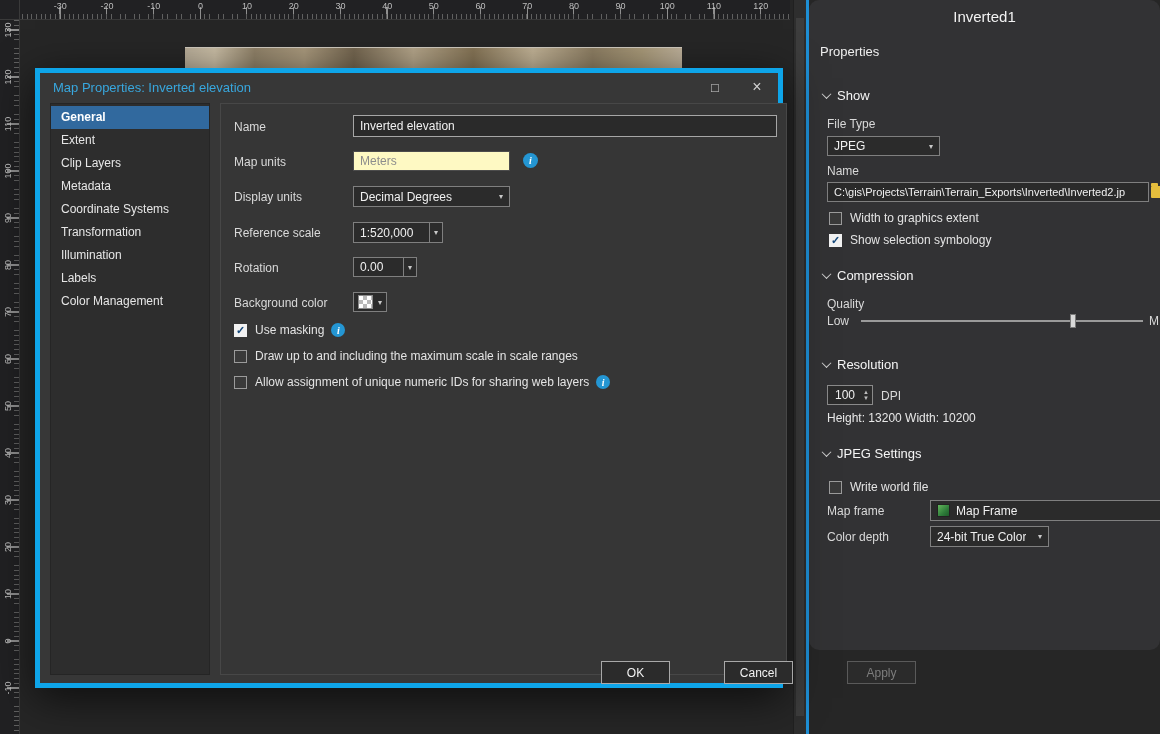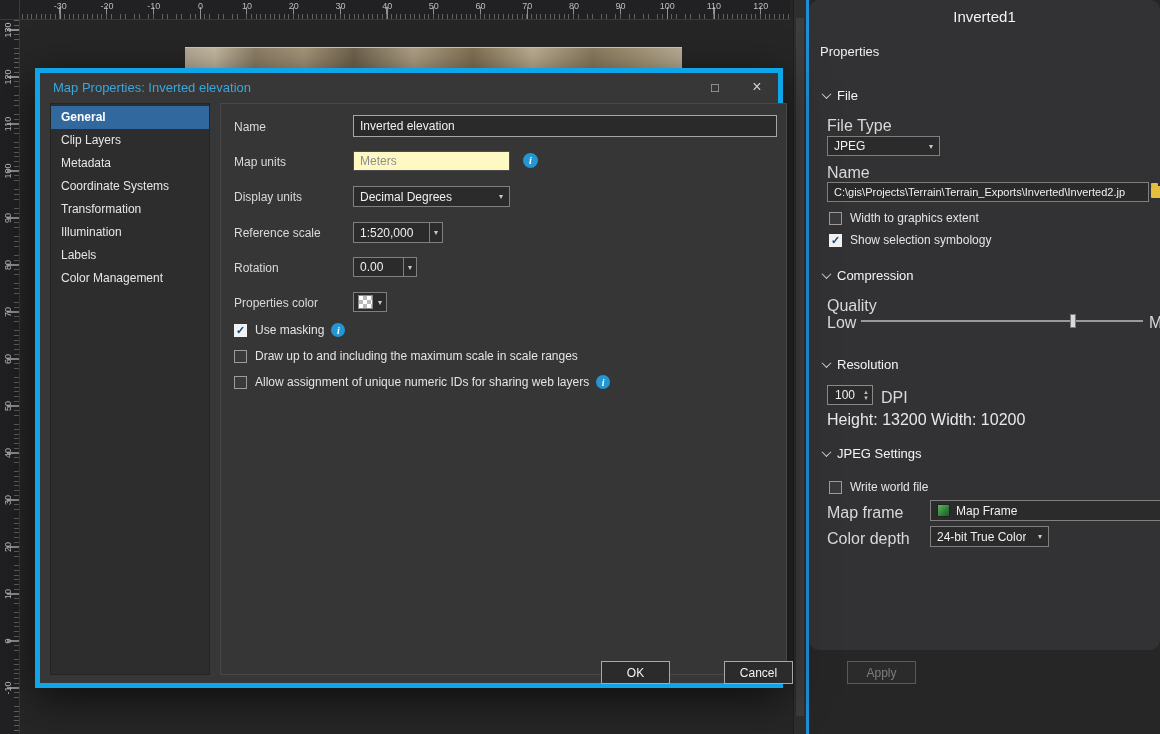--- a/index.html
+++ b/index.html
@@ -45,21 +45,21 @@
   .win-btns { margin-left:auto; display:flex; }
   .win-btn { width:42px; height:28px; display:flex; align-items:center; justify-content:center; color:#cfcfcf; font-size:13px; cursor:default; }
   .win-btn.close { font-size:16px; }
 
   .dlg-sidebar { position:absolute; left:10px; top:30px; width:160px; height:572px; background:#2d2d2d; border:1px solid #252525; padding-top:2px; }
   .side-item { height:23px; line-height:23px; padding-left:10px; font-size:12px; color:#e6e6e6; white-space:nowrap; }
   .side-item.selected { background:#31699e; color:#ffffff; font-weight:bold; }
 
   .dlg-content { position:absolute; left:180px; top:30px; width:567px; height:572px; background:#363636; border:1px solid #474747; }
   .flabel { position:absolute; font-size:12px; color:#d9d9d9; white-space:nowrap; }
-  .plabel { position:absolute; font-size:16px; color:#d9d9d9; white-space:nowrap; }
+  .plabel { position:absolute; font-size:12px; color:#d9d9d9; white-space:nowrap; }
 
   .txt { position:absolute; background:#2a2a2a; border:1px solid #a6a6a6; color:#f0f0f0;
     font-family:"Liberation Sans",sans-serif; font-size:12px; padding:0 6px; outline:none; }
   .txt.disabled { background:#fef9c3; border-color:#4c4c4c; color:#8d8d8d; }
   .txt.path { font-size:11px; border-color:#7f7f7f; }
 
   .dd { position:absolute; display:flex; align-items:center; background:#2b2b2b; border:1px solid #7f7f7f;
     padding:0 6px; font-size:12px; color:#f0f0f0; cursor:default; }
   .dd-val { white-space:nowrap; overflow:hidden; }
   .dd-arrow { margin-left:auto; font-size:8px; color:#c9c9c9; padding-left:5px; }
@@ -178,20 +178,21 @@
     <div class="dlg-titlebar">
       <span class="dlg-title">Map Properties: Inverted elevation</span>
       <span class="win-btns">
         <span class="win-btn">□</span>
         <span class="win-btn close">×</span>
       </span>
     </div>
 
     <div class="dlg-sidebar">
       <div class="side-item selected">General</div>
+      <div class="side-item">Extent</div>
       <div class="side-item">Clip Layers</div>
       <div class="side-item">Metadata</div>
       <div class="side-item">Coordinate Systems</div>
       <div class="side-item">Transformation</div>
       <div class="side-item">Illumination</div>
       <div class="side-item">Labels</div>
       <div class="side-item">Color Management</div>
     </div>
 
     <div class="dlg-content">
@@ -213,21 +214,21 @@
         <span class="dd-val">1:520,000</span>
         <span class="dd-arrow seg">▾</span>
       </div>
 
       <span class="flabel" style="left:13px;top:157px">Rotation</span>
       <div class="dd" style="left:132px;top:153px;width:64px;height:20px">
         <span class="dd-val">0.00</span>
         <span class="dd-arrow seg">▾</span>
       </div>
 
-      <span class="flabel" style="left:13px;top:192px">Properties color</span>
+      <span class="flabel" style="left:13px;top:192px">Background color</span>
       <div class="dd" style="left:132px;top:188px;width:34px;height:20px;padding:0 4px">
         <span class="checker"></span>
         <span class="dd-arrow">▾</span>
       </div>
 
       <div class="cb-group" style="left:13px;top:218px">
         <div class="cb-row">
           <span class="cb checked">
               <span class="tick">✓</span>
             </span>
@@ -252,21 +253,21 @@
       <button class="btn disabled">Apply</button>
     </div>
   </div>
 
   <div class="panel">
     <div class="panel-title">Inverted1</div>
     <div class="panel-tab">Properties</div>
 
     <div class="sec" style="top:88px">
       <span class="chev"></span>
-      <span>File</span>
+      <span>Show</span>
     </div>
     <span class="plabel" style="left:18px;top:117px">File Type</span>
     <div class="dd" style="left:18px;top:136px;width:113px;height:20px">
       <span class="dd-val">JPEG</span>
       <span class="dd-arrow">▾</span>
     </div>
     <span class="plabel" style="left:18px;top:164px">Name</span>
     <input class="txt path" style="left: 18px; top: 182px; width: 322px; height: 20px;" value="C:\gis\Projects\Terrain\Terrain_Exports\Inverted\Inverted2.jp">
     <span class="folder-icon" style="left:342px;top:186px"></span>
 

